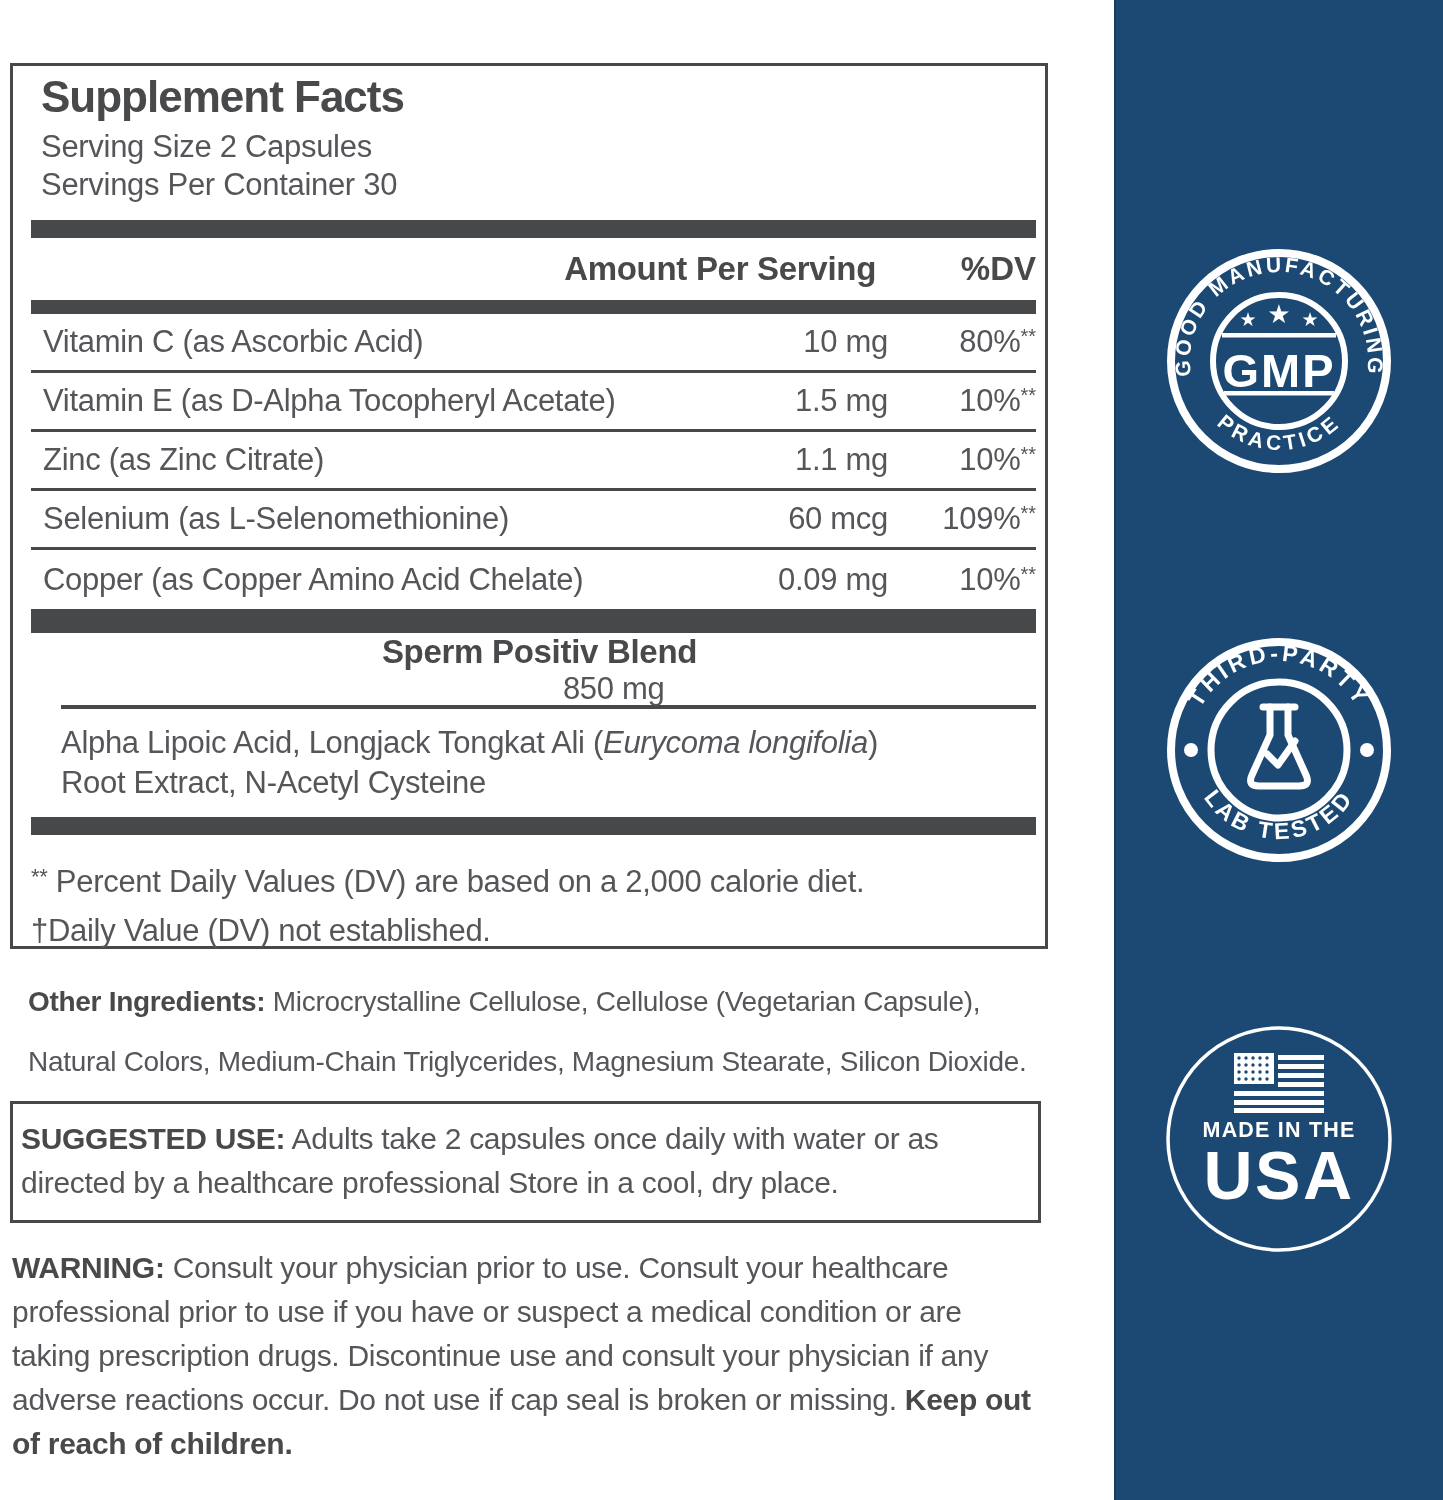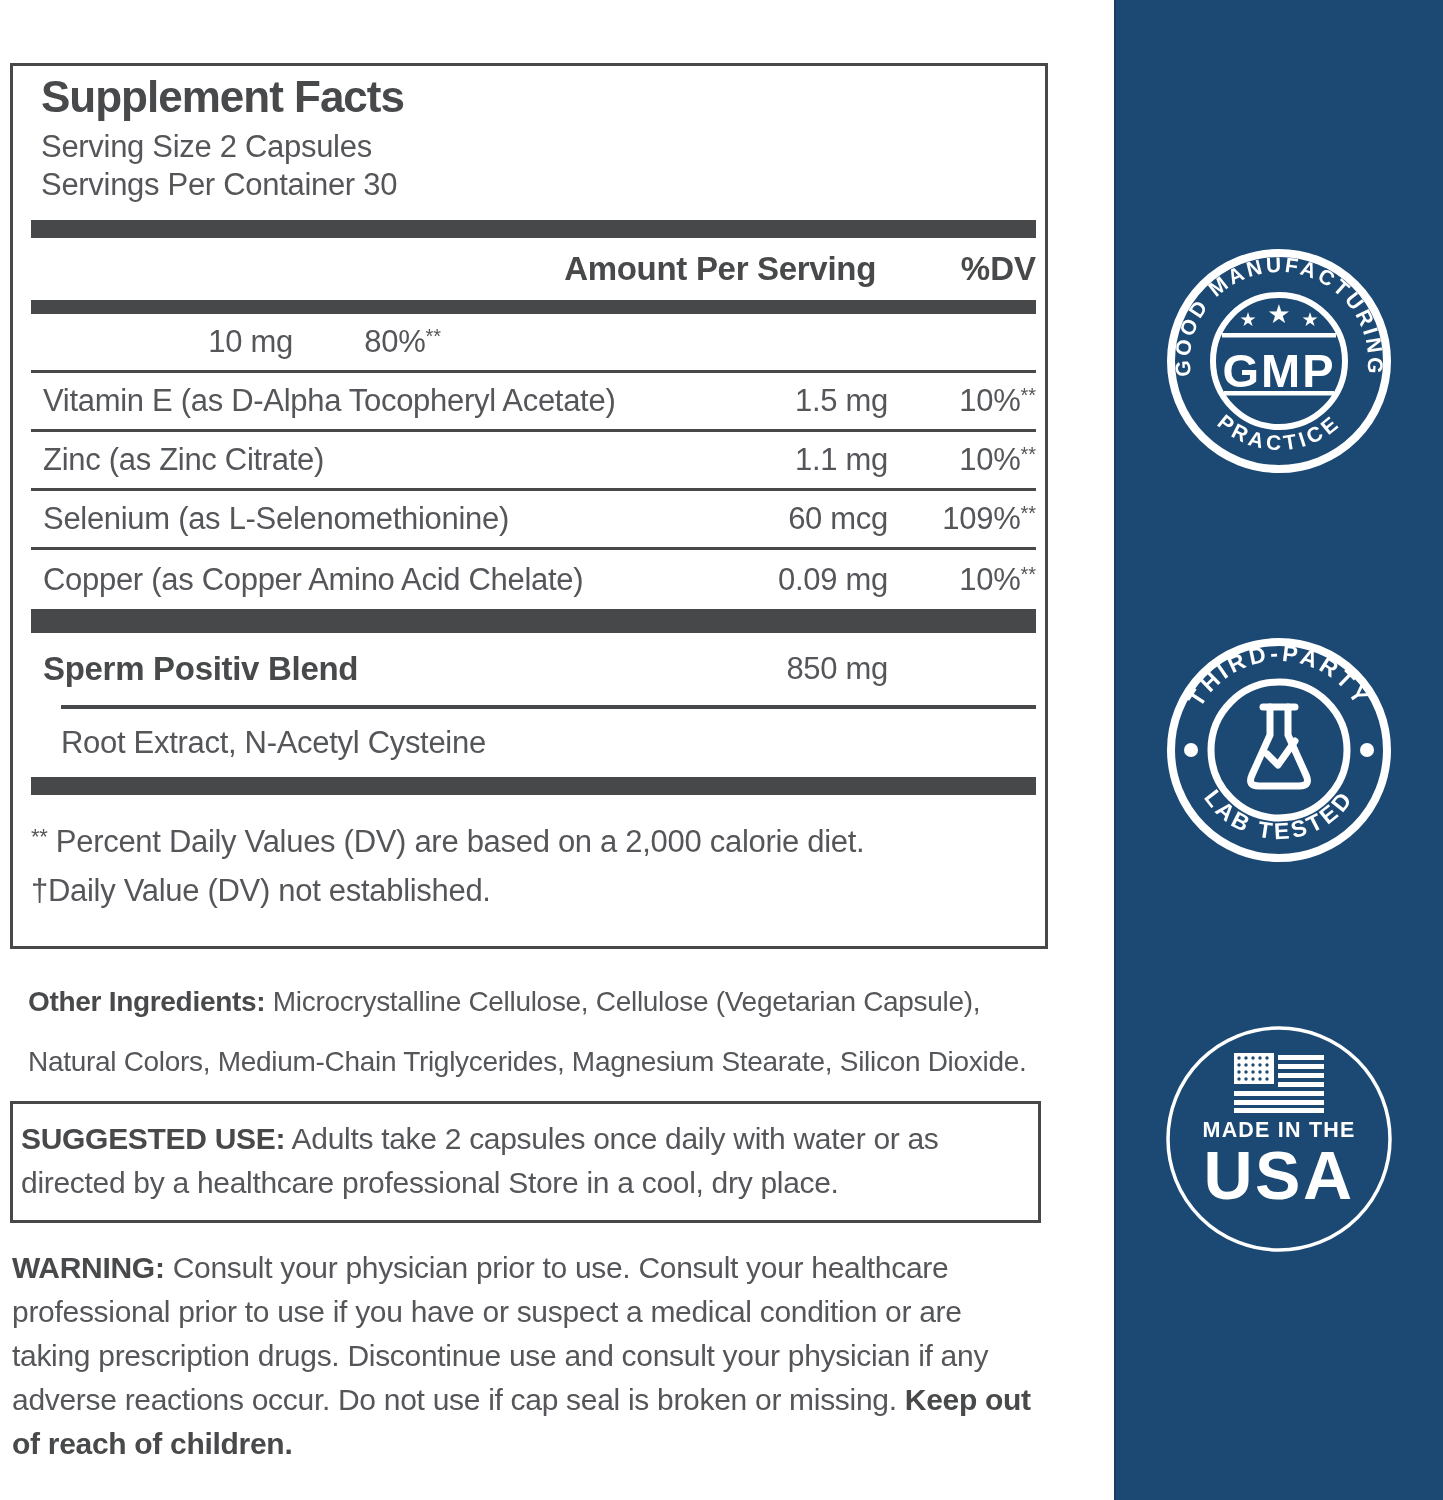--- a/index.html
+++ b/index.html
@@ -39,21 +39,21 @@
   .hdr-amt{margin-left:auto;width:420px;text-align:right;padding-right:18px;
     font-size:33px;font-weight:bold;color:var(--heading_gray);letter-spacing:-0.3px;}
   .hdr-dv{width:142px;text-align:right;font-size:33px;font-weight:bold;color:var(--heading_gray);}
   .n-row{display:flex;align-items:center;height:56px;border-bottom:3px solid var(--rule_gray);
     font-size:31px;letter-spacing:-0.3px;padding-left:12px;}
   .n-row.last{height:59px;border-bottom:none;}
   .n-name{flex:1;}
   .n-amt{width:250px;text-align:right;}
   .n-dv{width:148px;text-align:right;white-space:nowrap;}
   .dv-sup{font-size:20px;position:relative;top:-9px;letter-spacing:0;}
-  .blend-row{display:flex;align-items:center;height:72px;padding-left:12px;}
+  .blend-row{display:flex;align-items:center;height:72px;padding-left:12px;flex-direction:column;}
   .blend-name{flex:1;font-size:33px;font-weight:bold;color:var(--heading_gray);letter-spacing:-0.3px;}
   .blend-amt{width:250px;text-align:right;font-size:31px;letter-spacing:-0.3px;}
   .blend-dv-spacer{width:148px;}
   .blend-sep{height:4px;background:var(--rule_gray);margin-left:30px;}
   .blend-desc{margin:14px 0 0 30px;font-size:31px;line-height:40px;letter-spacing:-0.3px;}
   .footnotes{margin-top:24px;font-size:31px;line-height:46px;letter-spacing:-0.3px;}
   .fn-mark{font-size:22px;position:relative;top:-8px;}
   .other-ingredients{
     position:absolute;left:28px;top:972px;width:1030px;
     font-size:28px;line-height:60px;letter-spacing:-0.3px;
@@ -96,20 +96,21 @@
     </div>
     <div class="bar bar-1"></div>
 
     <div class="header-row">
       <div class="hdr-amt">Amount Per Serving</div>
       <div class="hdr-dv">%DV</div>
     </div>
     <div class="bar bar-2"></div>
 
     <div class="n-row">
+      <div class="n-name">Vitamin C (as Ascorbic Acid)</div>
       <div class="n-amt">10 mg</div>
       <div class="n-dv"><span>80%</span><span class="dv-sup">**</span></div>
     </div>
     <div class="n-row">
       <div class="n-name">Vitamin E (as D-Alpha Tocopheryl Acetate)</div>
       <div class="n-amt">1.5 mg</div>
       <div class="n-dv"><span>10%</span><span class="dv-sup">**</span></div>
     </div>
     <div class="n-row">
       <div class="n-name">Zinc (as Zinc Citrate)</div>
@@ -129,20 +130,21 @@
 
     <div class="bar bar-3"></div>
 
     <div class="blend-row">
       <div class="blend-name">Sperm Positiv Blend</div>
       <div class="blend-amt">850 mg</div>
       <div class="blend-dv-spacer"></div>
     </div>
     <div class="blend-sep"></div>
     <div class="blend-desc">
+      <div><span>Alpha Lipoic Acid, Longjack Tongkat Ali (</span><i>Eurycoma longifolia</i><span>)</span></div>
       <div>Root Extract, N-Acetyl Cysteine</div>
     </div>
 
     <div class="bar bar-4"></div>
 
     <div class="footnotes">
       <div><span class="fn-mark">**</span><span> Percent Daily Values (DV) are based on a 2,000 calorie diet.</span></div>
       <div><span>†</span><span>Daily Value (DV) not established.</span></div>
     </div>
   </section>

